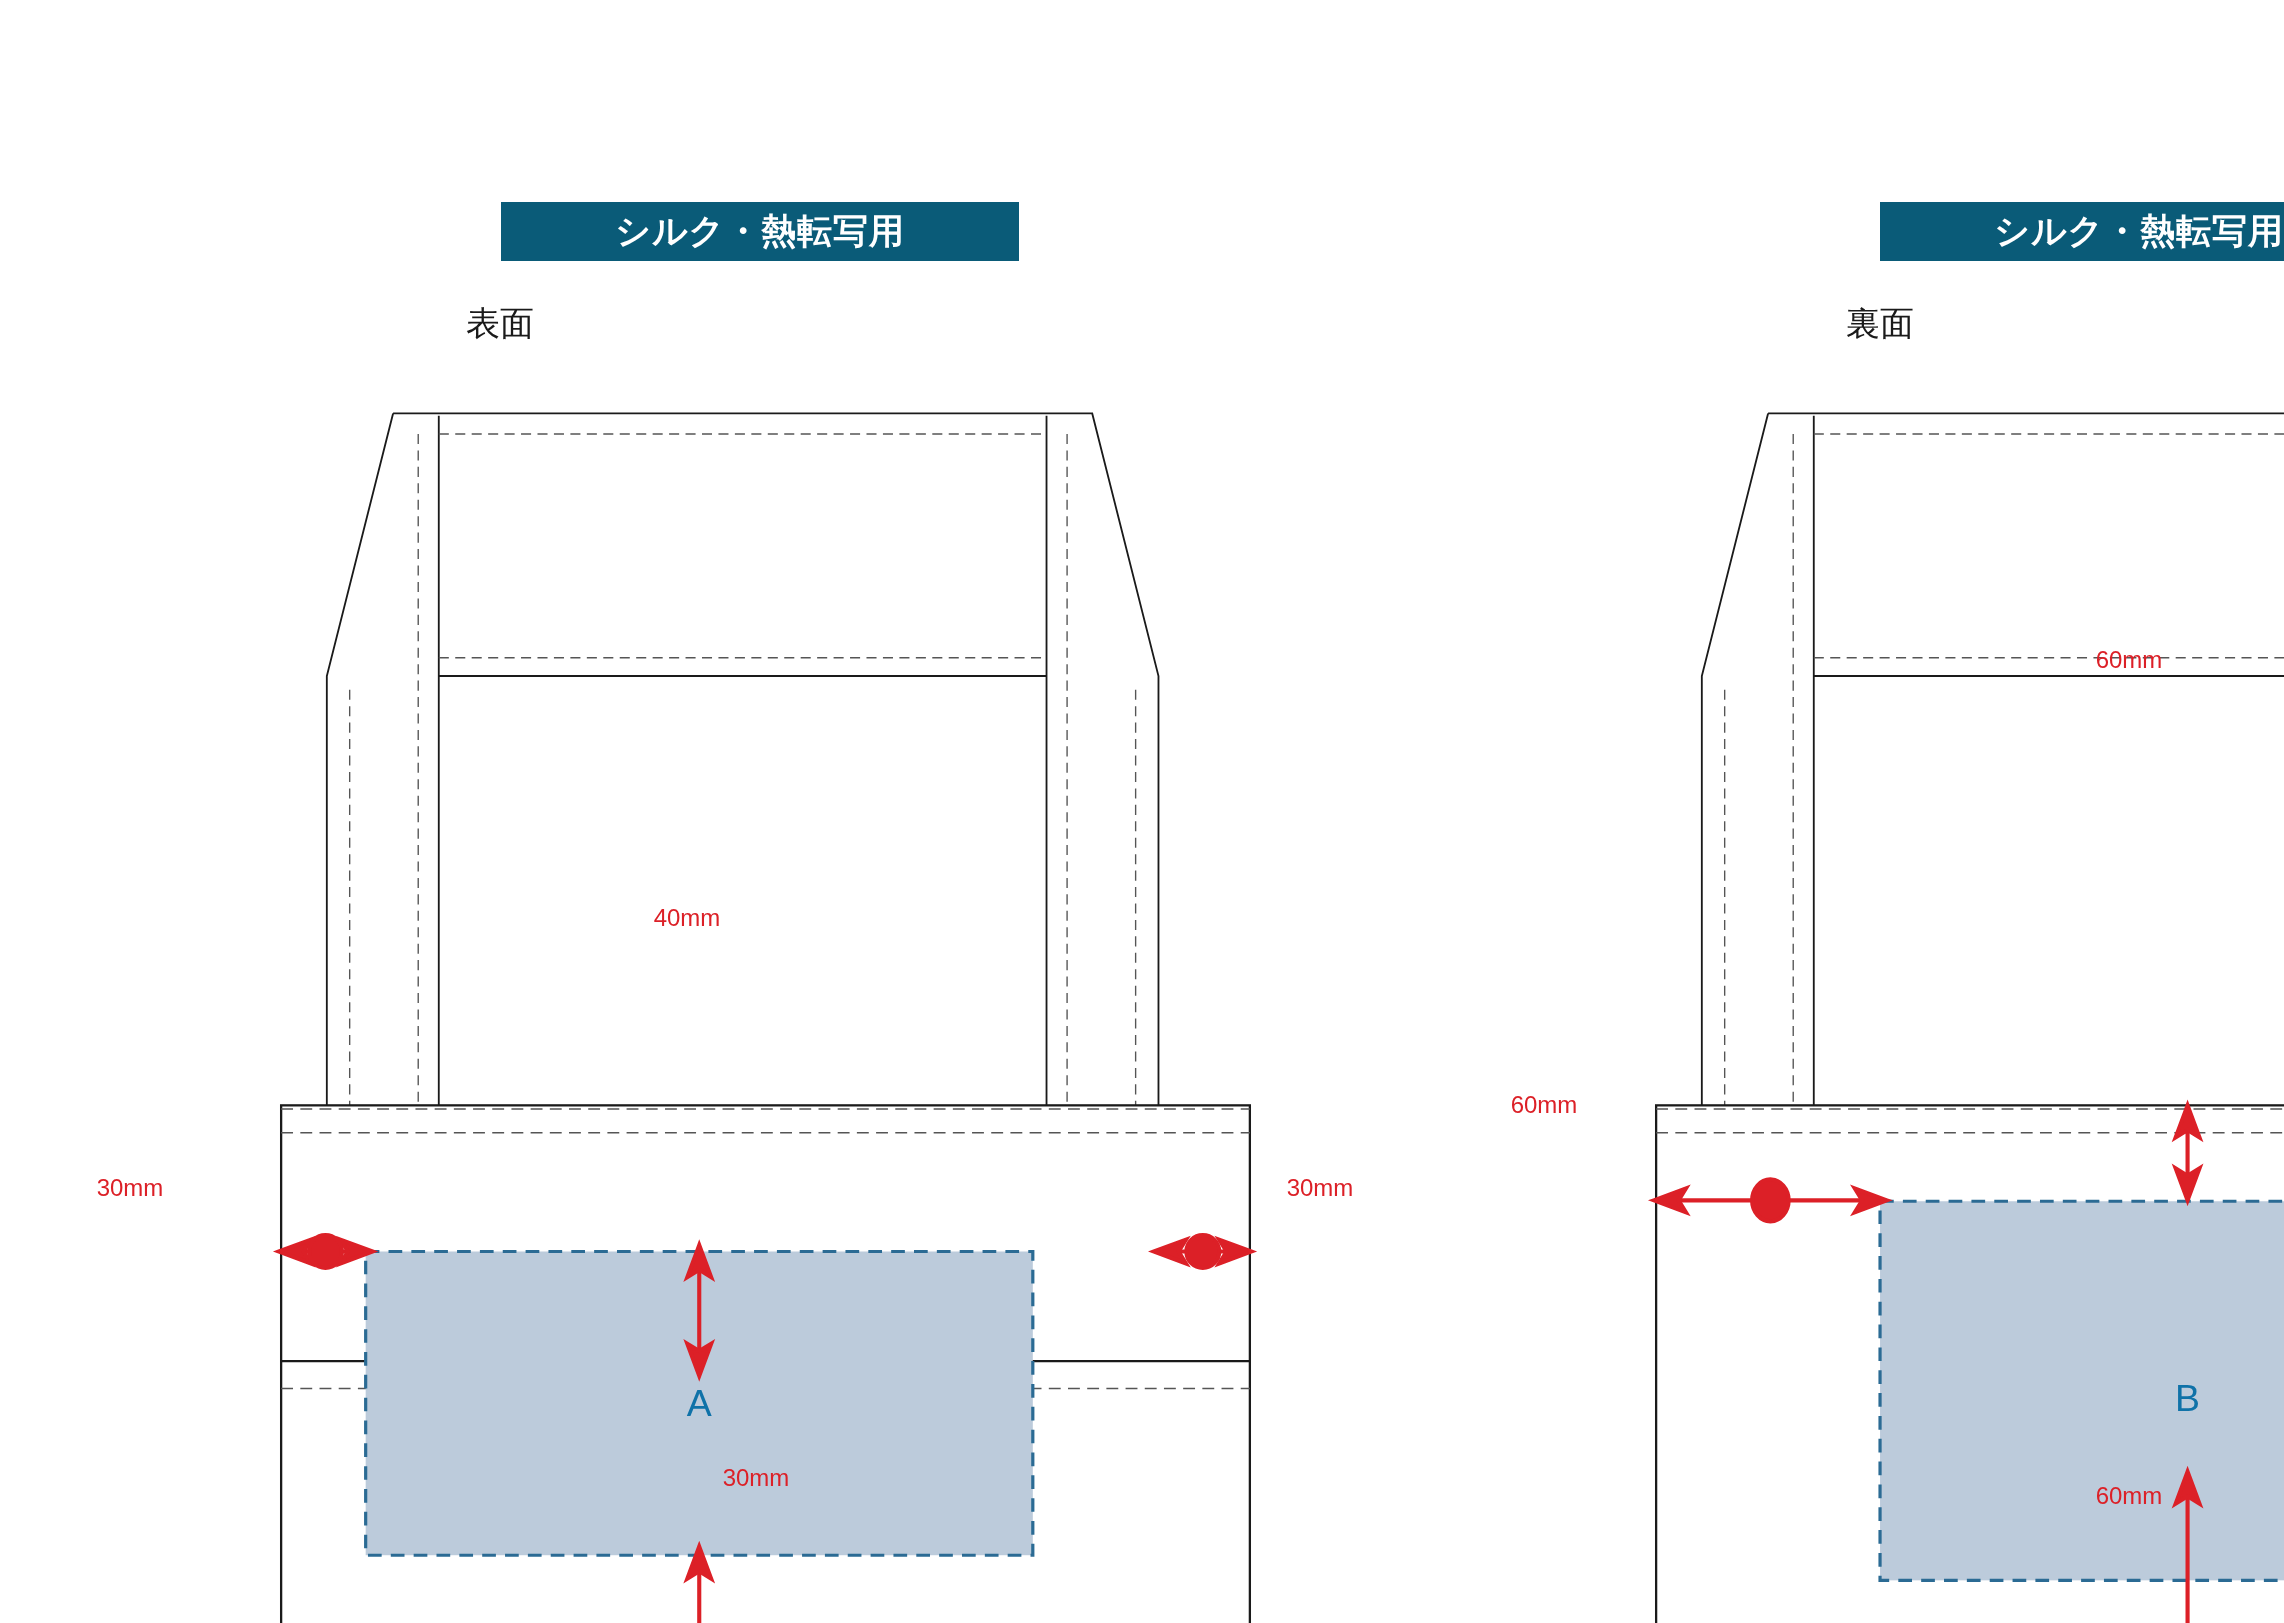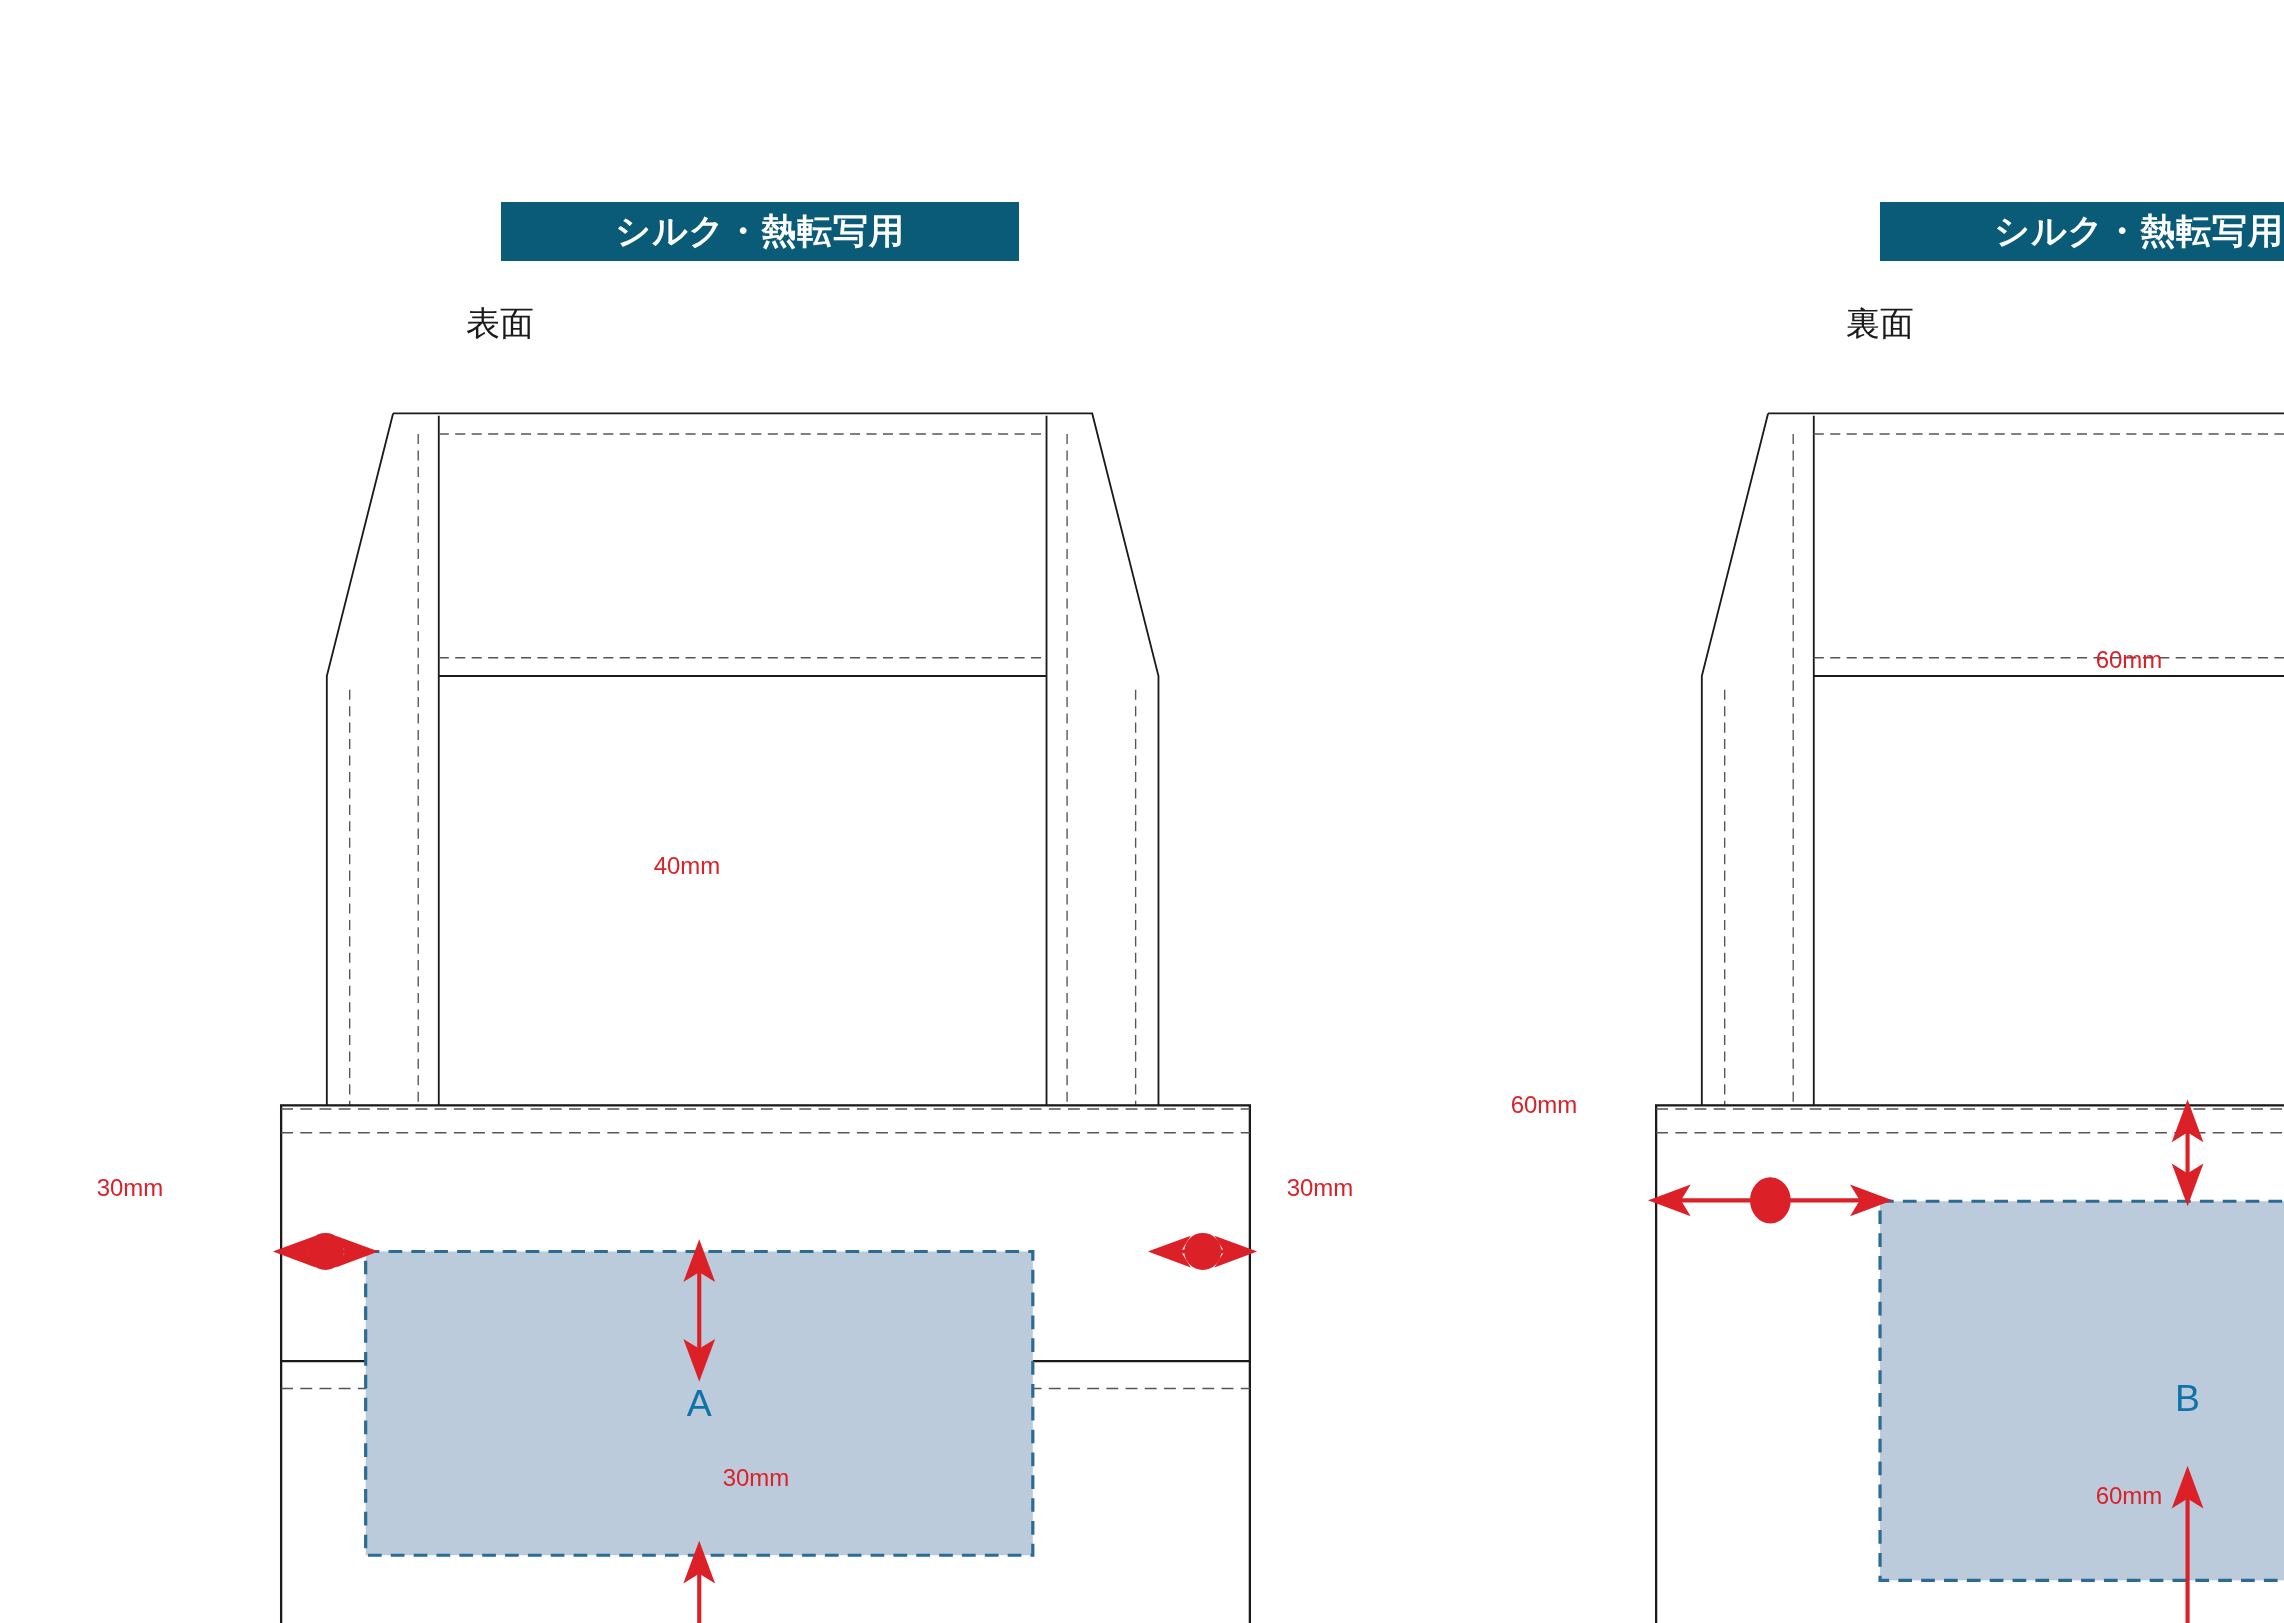--- a/index.html
+++ b/index.html
@@ -30,21 +30,21 @@
   .panel.left  .bag{left:256px;top:402px;width:1019px;height:1087px;}
   .panel.right .bag{left:201px;top:402px;width:1019px;height:1087px;}
 
   .bag svg{display:block;width:100%;height:100%;overflow:visible;}
 
   
   .dim{position:absolute;color:#dc2027;font-size:24px;white-space:nowrap;
        font-family:"Liberation Sans","DejaVu Sans",sans-serif;}
 
   
-  .panel.left .dim-top   {left:687px;top:852px;transform:translateX(-50%);}
+  .panel.left .dim-top   {left:687px;top:904px;transform:translateX(-50%);}
   .panel.left .dim-left  {left:130px; top:1188px;transform:translate(-50%,-50%);}
   .panel.left .dim-right {left:1320px;top:1188px;transform:translate(-50%,-50%);}
   .panel.left .dim-bottom{left:756px;top:1464px;transform:translateX(-50%);}
 
   
   .panel.right .dim-top   {left:699px;top:646px;transform:translateX(-50%);}
   .panel.right .dim-left  {left:114px; top:1105px;transform:translate(-50%,-50%);}
   .panel.right .dim-bottom{left:699px;top:1482px;transform:translateX(-50%);}
 
   .area-letter{fill:#0f72a8;font-size:82px;

